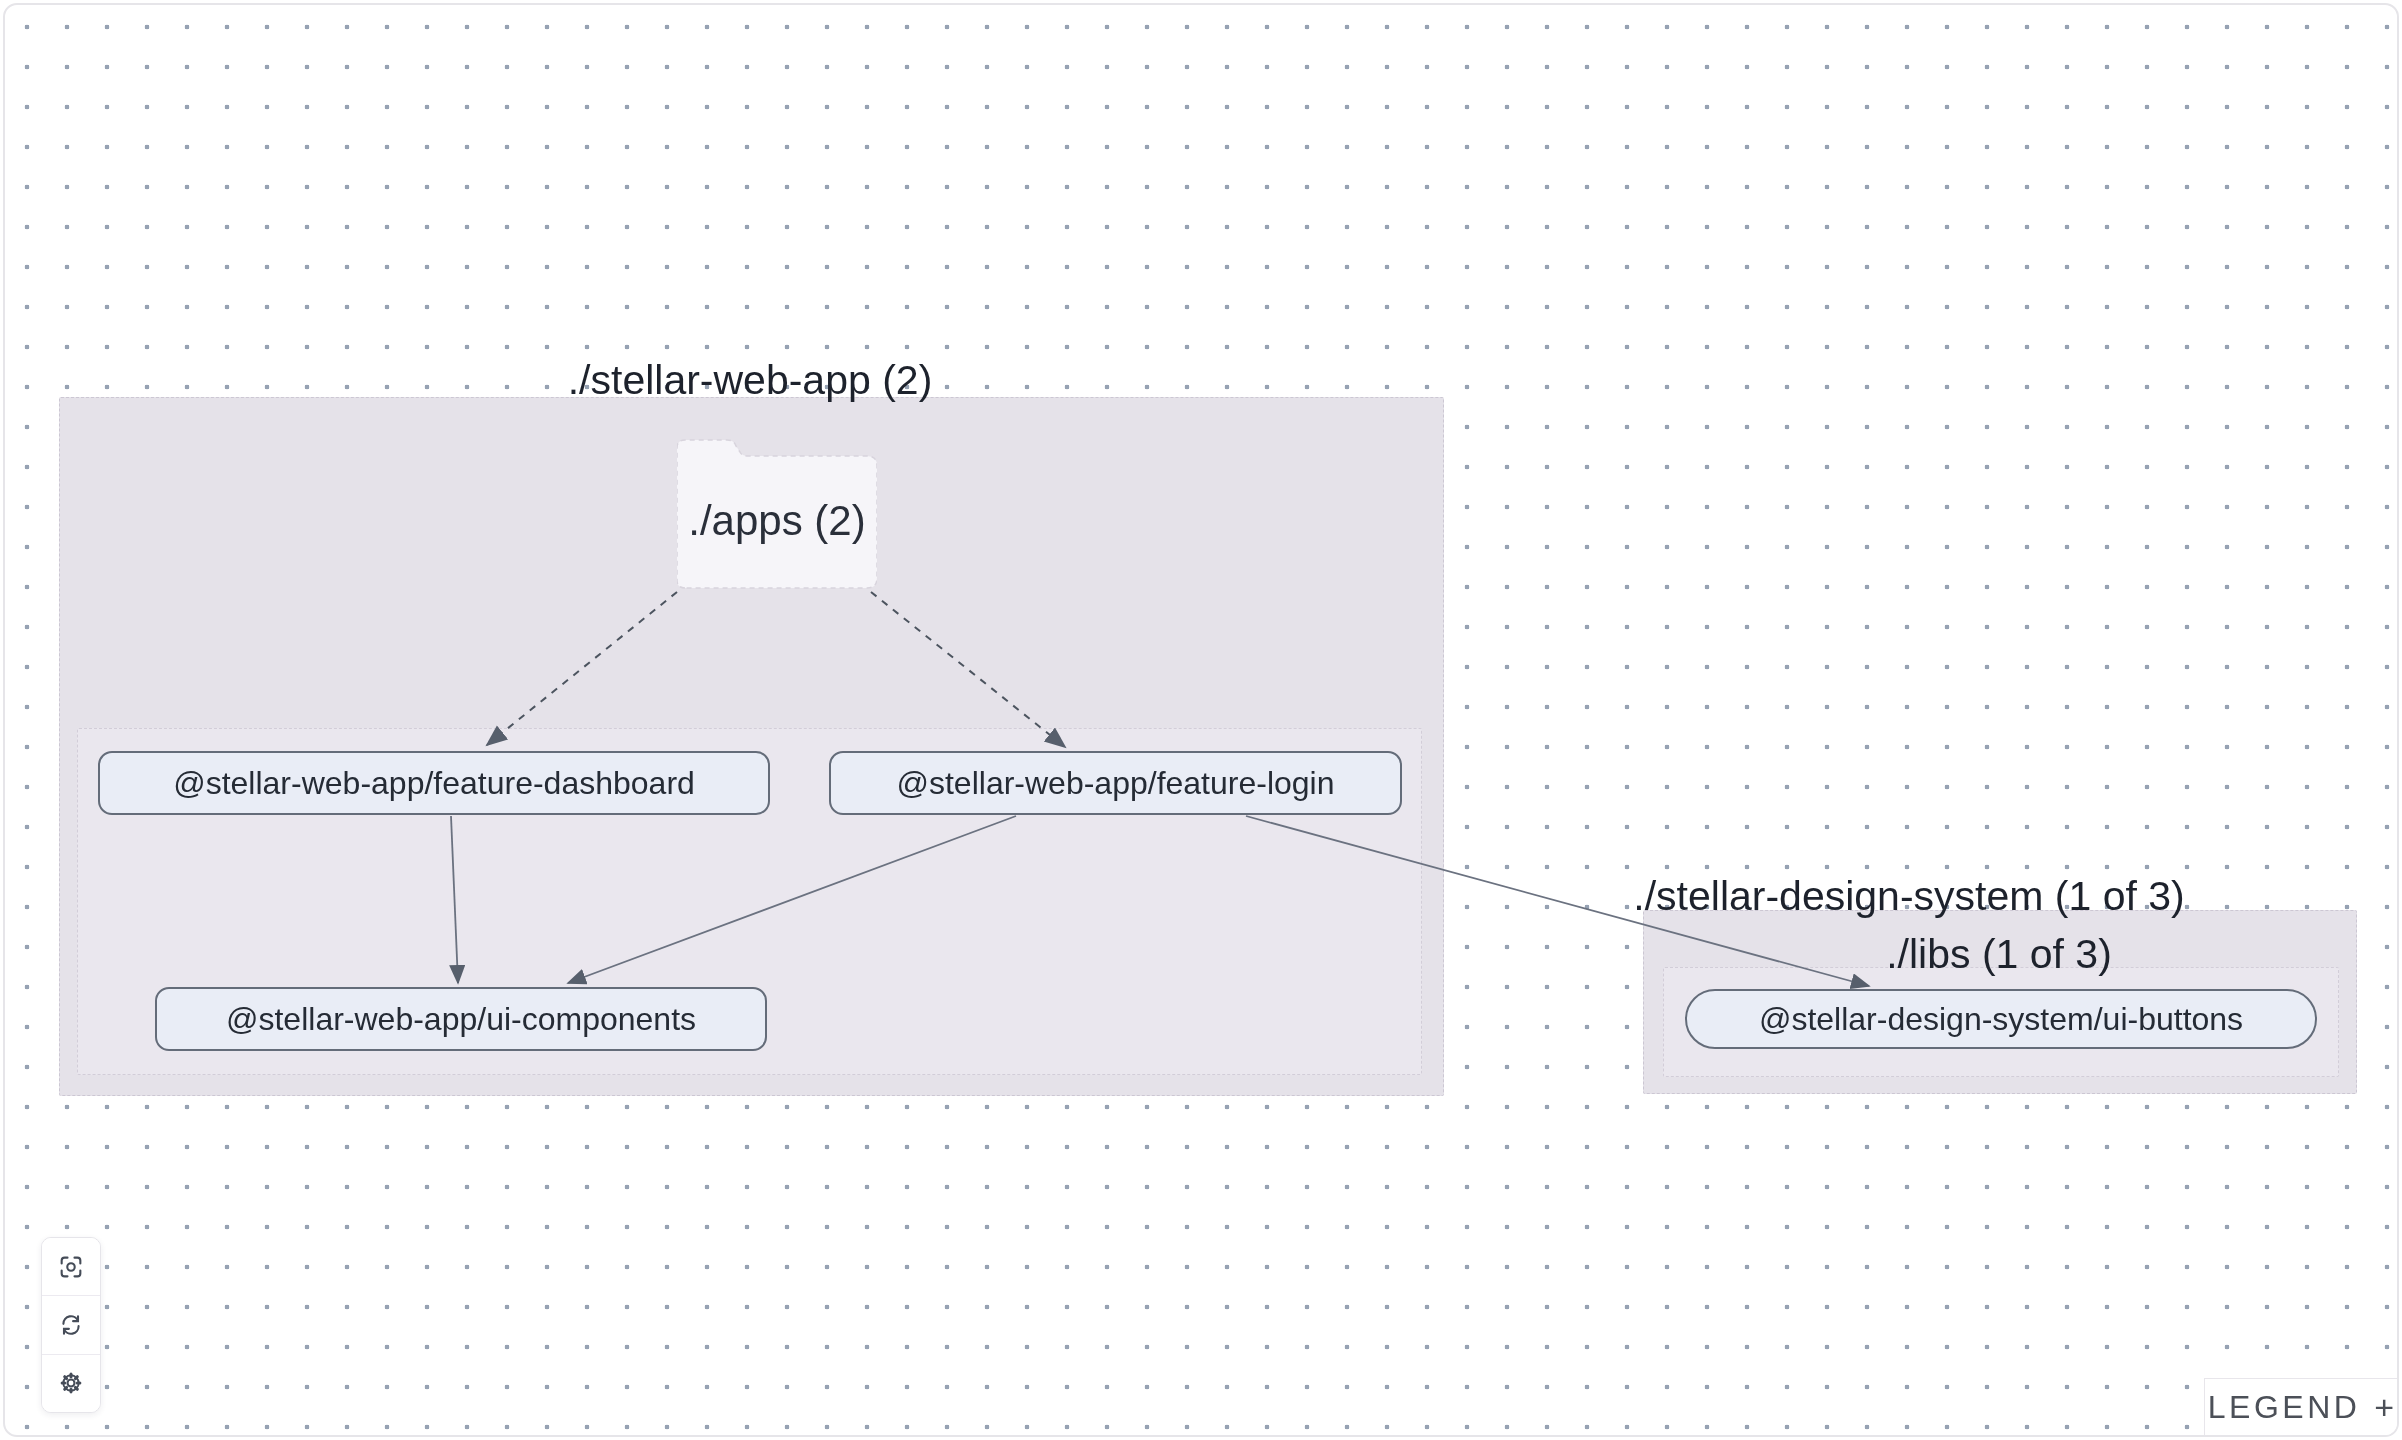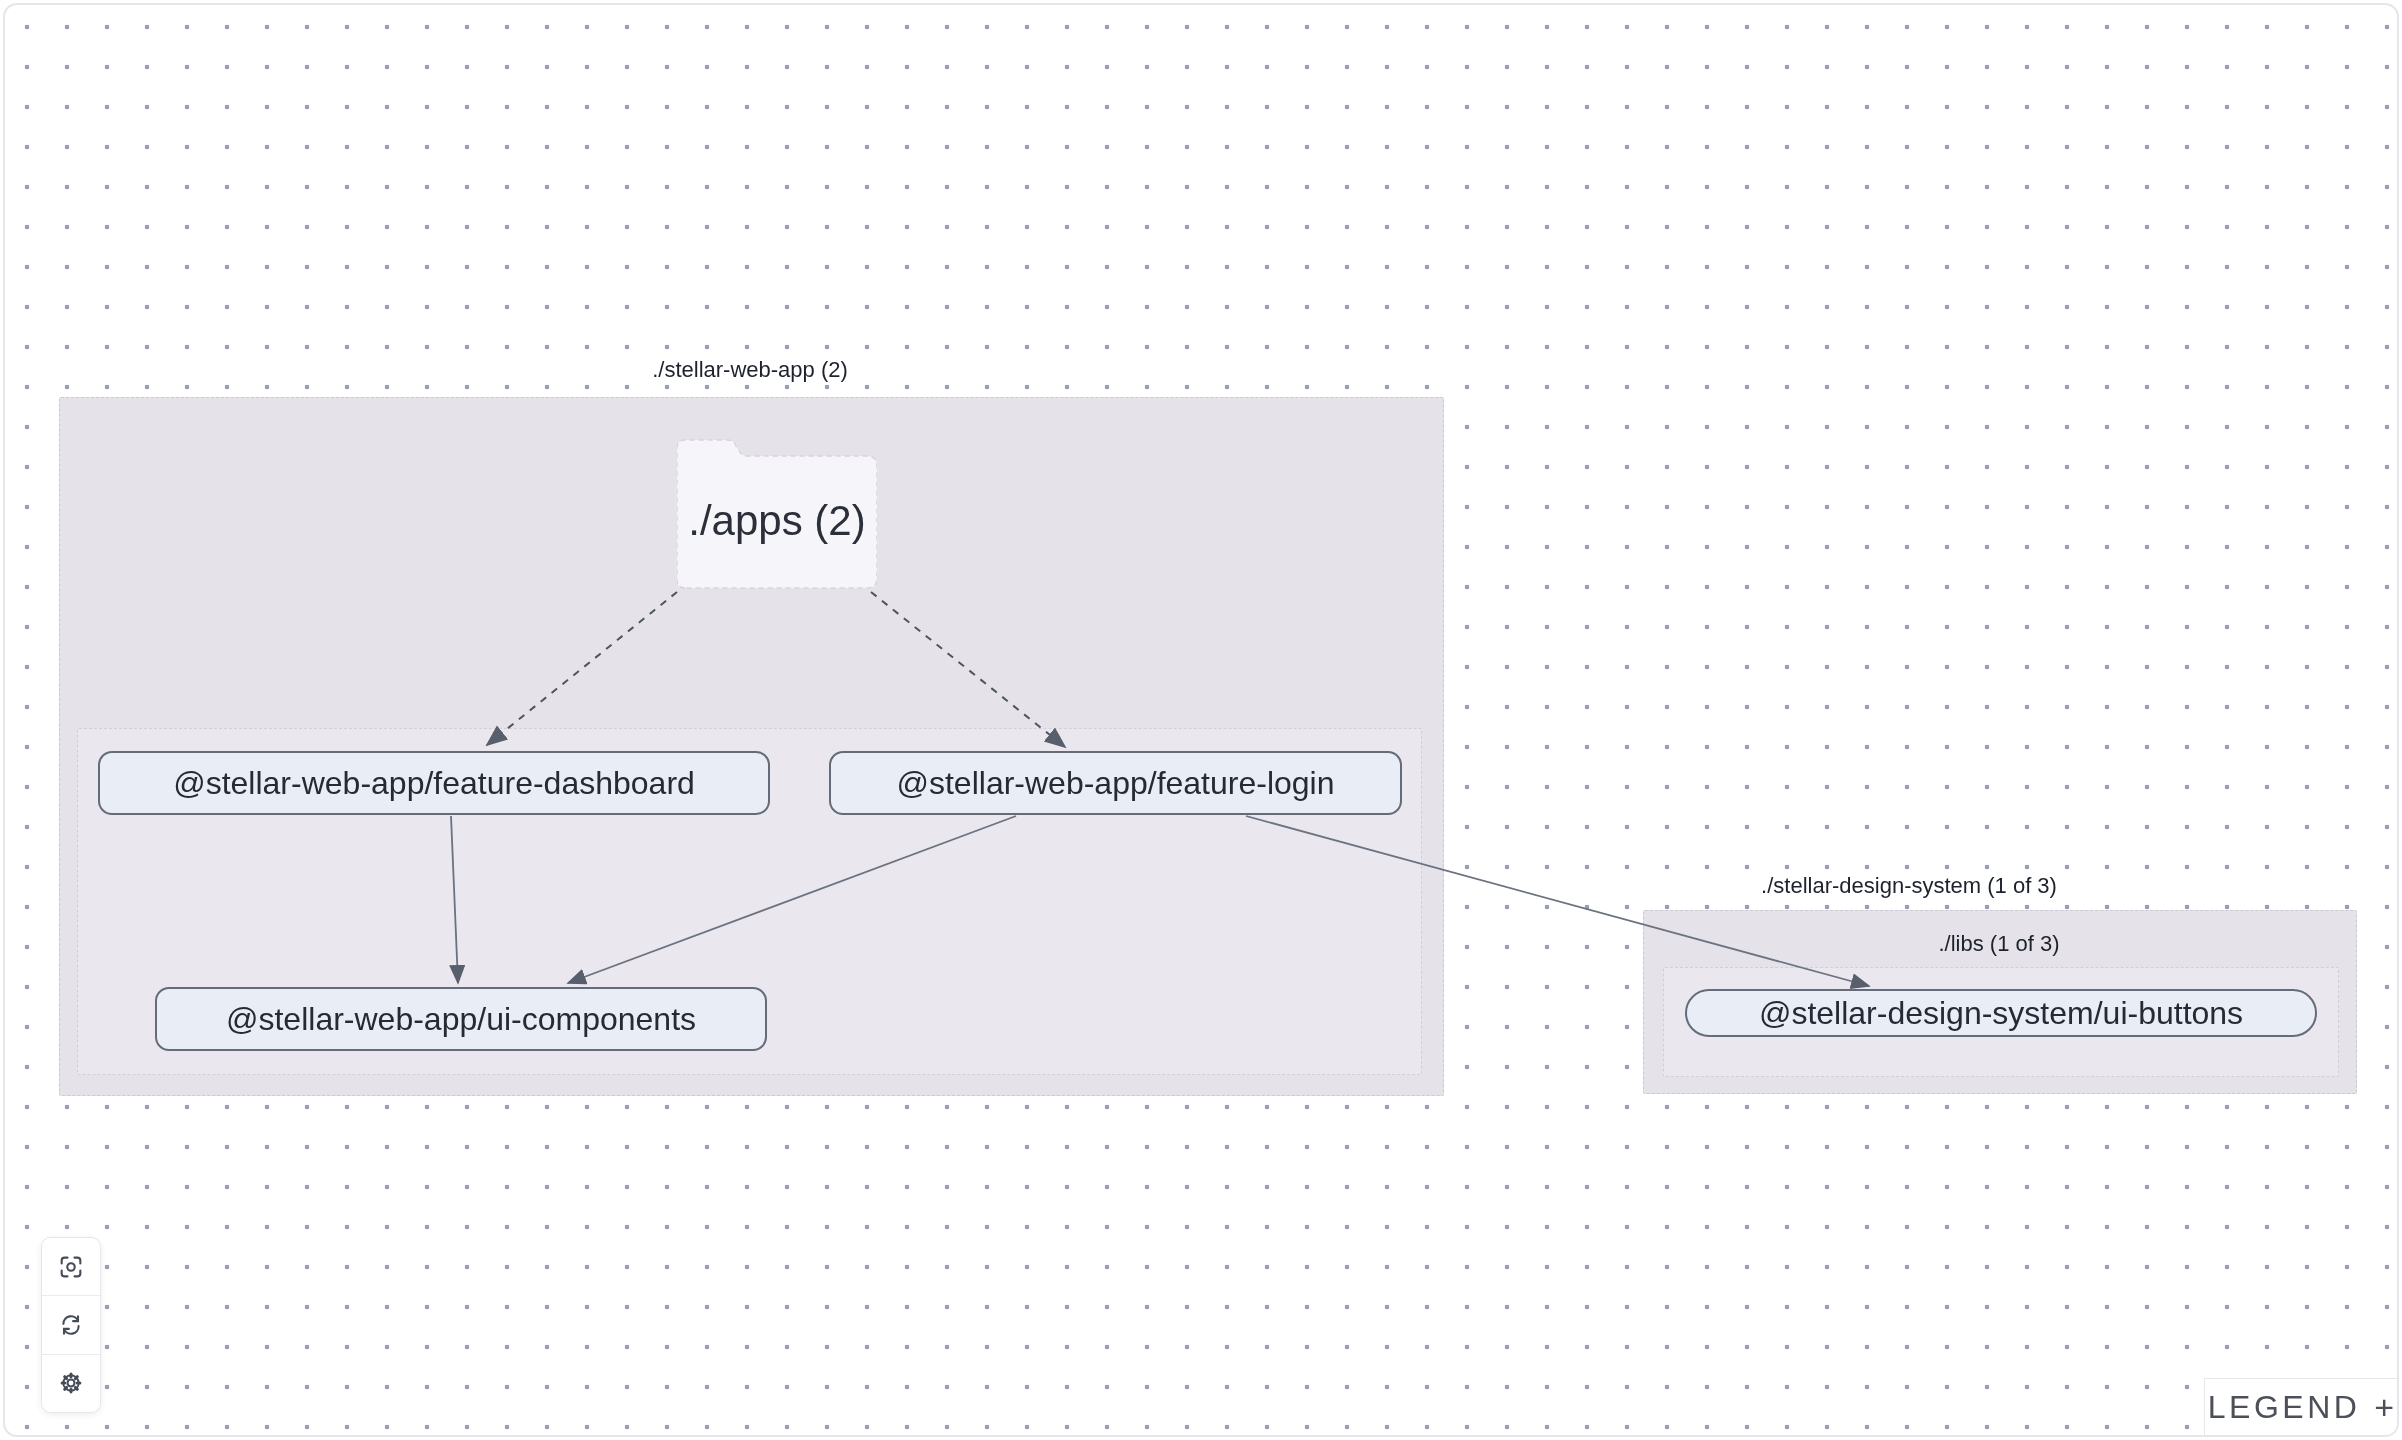--- a/index.html
+++ b/index.html
@@ -3,21 +3,21 @@
 <meta charset="utf-8">
 <style>
   html,body{margin:0;padding:0;width:2402px;height:1440px;background:#ffffff;
     font-family:"Liberation Sans", sans-serif; overflow:hidden;}
   .canvas{position:absolute;inset:3px;border:2px solid #e6e5e9;border-radius:14px;
     background-color:#ffffff;
     background-image:radial-gradient(circle,#96a2b3 2.2px,transparent 2.6px);
     background-size:40px 40px;background-position:2px 2px;overflow:hidden;}
   .group{position:absolute;background:#e5e2e9;border:1.5px dashed #ccc7d3;border-radius:2px;}
   .subgroup{position:absolute;background:#eae7ee;border:1.5px dashed #d2cdd8;border-radius:2px;}
-  .grouptitle{position:absolute;color:#1d222c;font-size:22px;text-align:center;white-space:nowrap;}
+  .grouptitle{position:absolute;color:#1d222c;font-size:41px;text-align:center;white-space:nowrap;}
   .node{position:absolute;background:#e9edf6;border:2px solid #646c79;border-radius:14px;
     display:flex;align-items:center;justify-content:center;color:#252b35;font-size:32px;
     white-space:nowrap;box-sizing:border-box;}
   .folder-label{position:absolute;left:672px;top:433px;width:200px;height:152px;
     display:flex;align-items:center;justify-content:center;padding-top:14px;box-sizing:border-box;
     color:#2a2f3a;font-size:42px;white-space:nowrap;}
   svg.edges{position:absolute;left:0;top:0;pointer-events:none;}
   svg.foldershape{position:absolute;left:672px;top:433px;}
   .controls{position:absolute;left:36px;top:1232px;width:58px;height:174px;background:#ffffff;
     border:1px solid #e6e5ea;border-radius:10px;box-shadow:0 2px 6px rgba(40,40,60,.08);
@@ -65,21 +65,21 @@
 
   <div class="node" style="left:93px;top:746px;width:672px;height:64px;">
     <span>@stellar-web-app/feature-dashboard</span>
   </div>
   <div class="node" style="left:824px;top:746px;width:573px;height:64px;">
     <span>@stellar-web-app/feature-login</span>
   </div>
   <div class="node" style="left:150px;top:982px;width:612px;height:64px;">
     <span>@stellar-web-app/ui-components</span>
   </div>
-  <div class="node" style="left:1680px;top:984px;width:632px;height:48px;border-radius:30px;">
+  <div class="node" style="left:1680px;top:984px;width:632px;height:60px;border-radius:30px;">
     <span>@stellar-design-system/ui-buttons</span>
   </div>
 
   <div class="controls">
     <button class="ctrl-btn">
       <svg width="28" height="28" viewBox="0 0 24 24" fill="none" stroke="#454c58" stroke-width="1.8" stroke-linecap="round">
         <path d="M4 9 V6.5 Q4 4 6.5 4 H9"></path>
         <path d="M15 4 H17.5 Q20 4 20 6.5 V9"></path>
         <path d="M20 15 V17.5 Q20 20 17.5 20 H15"></path>
         <path d="M9 20 H6.5 Q4 20 4 17.5 V15"></path>

